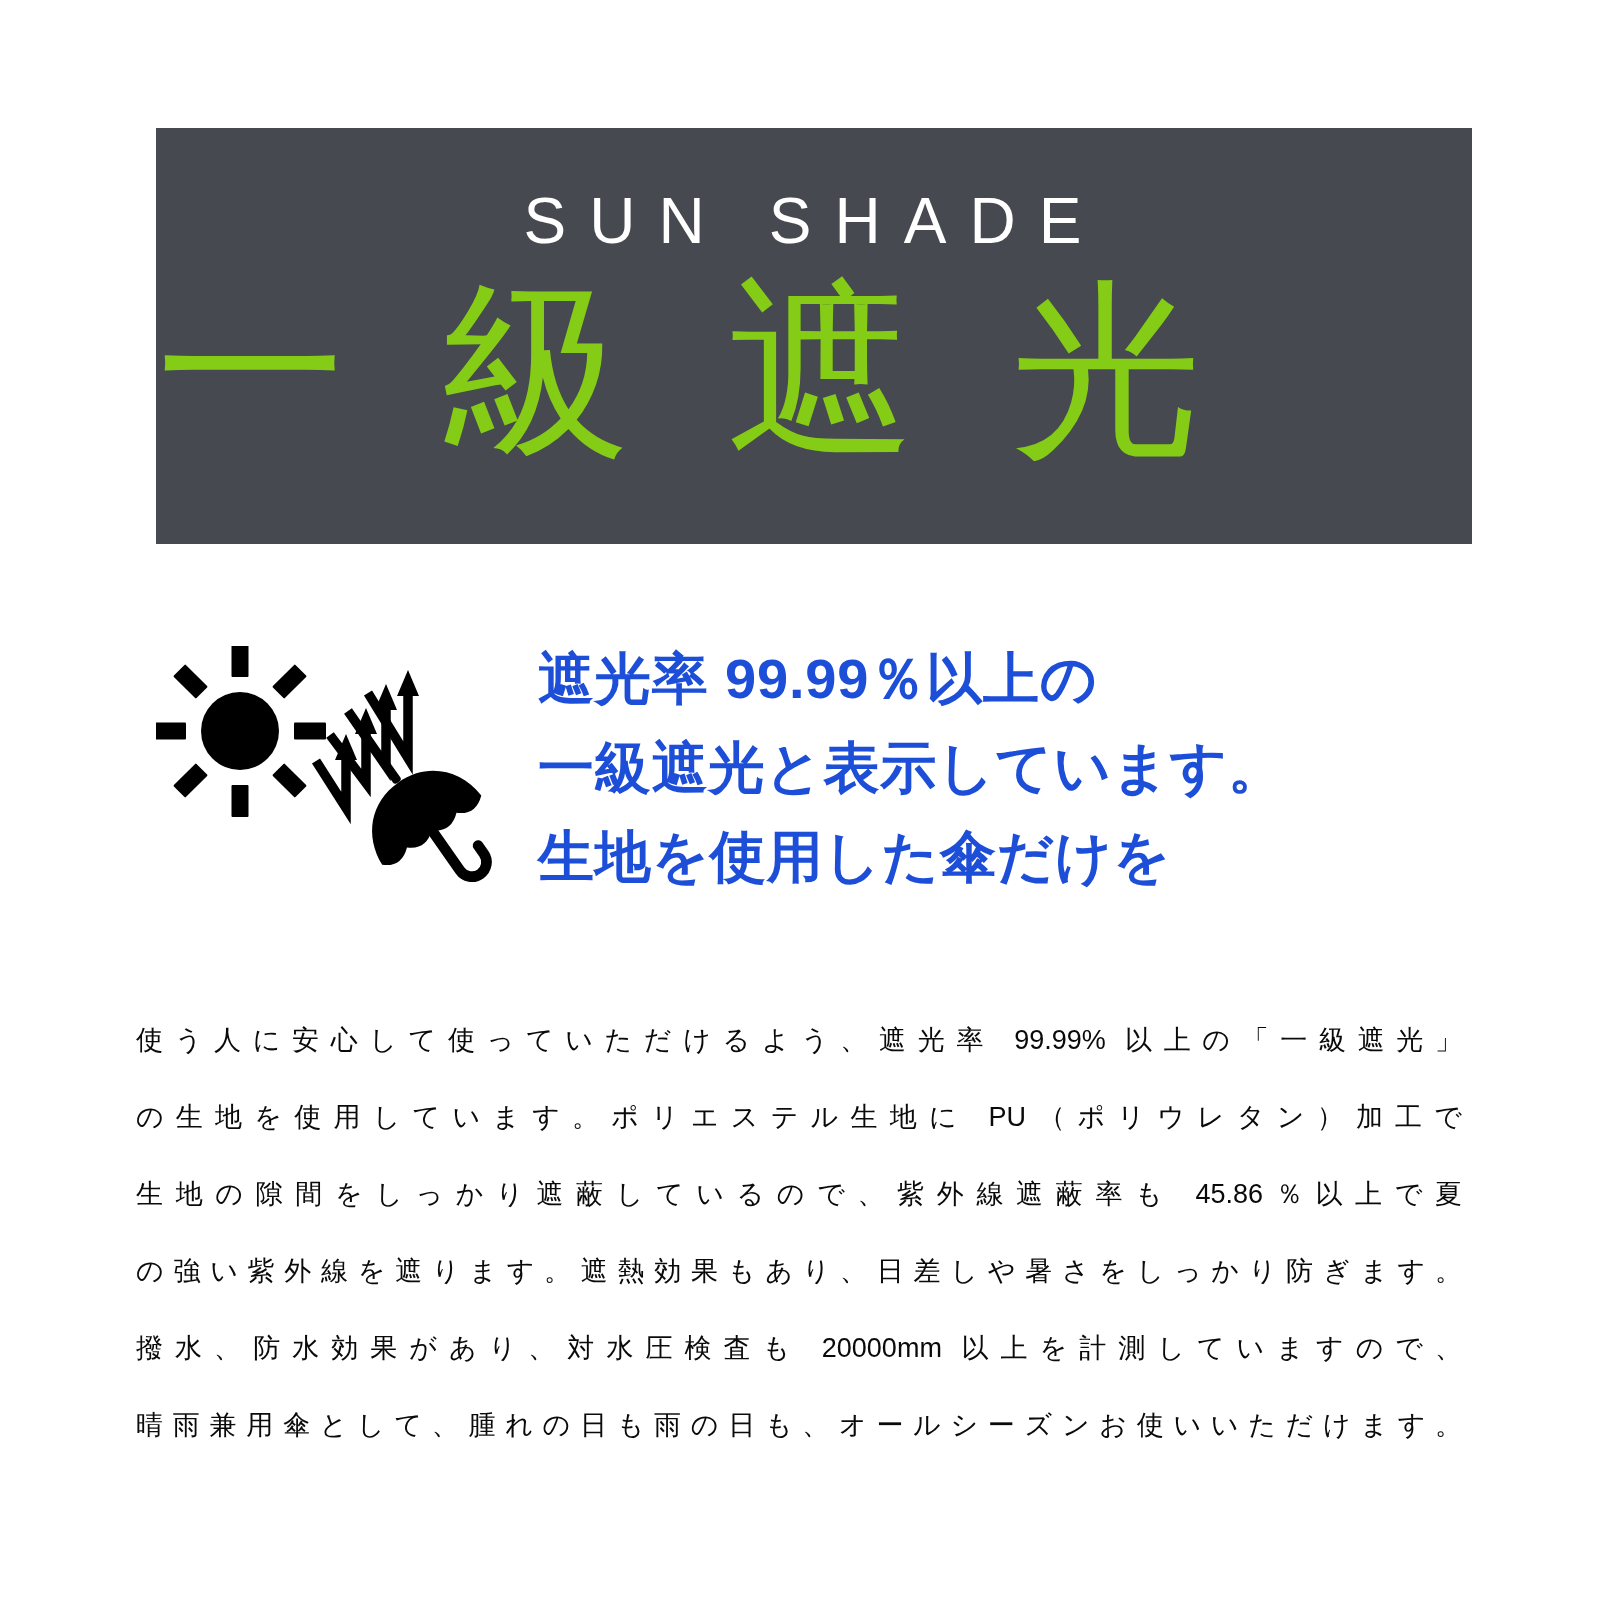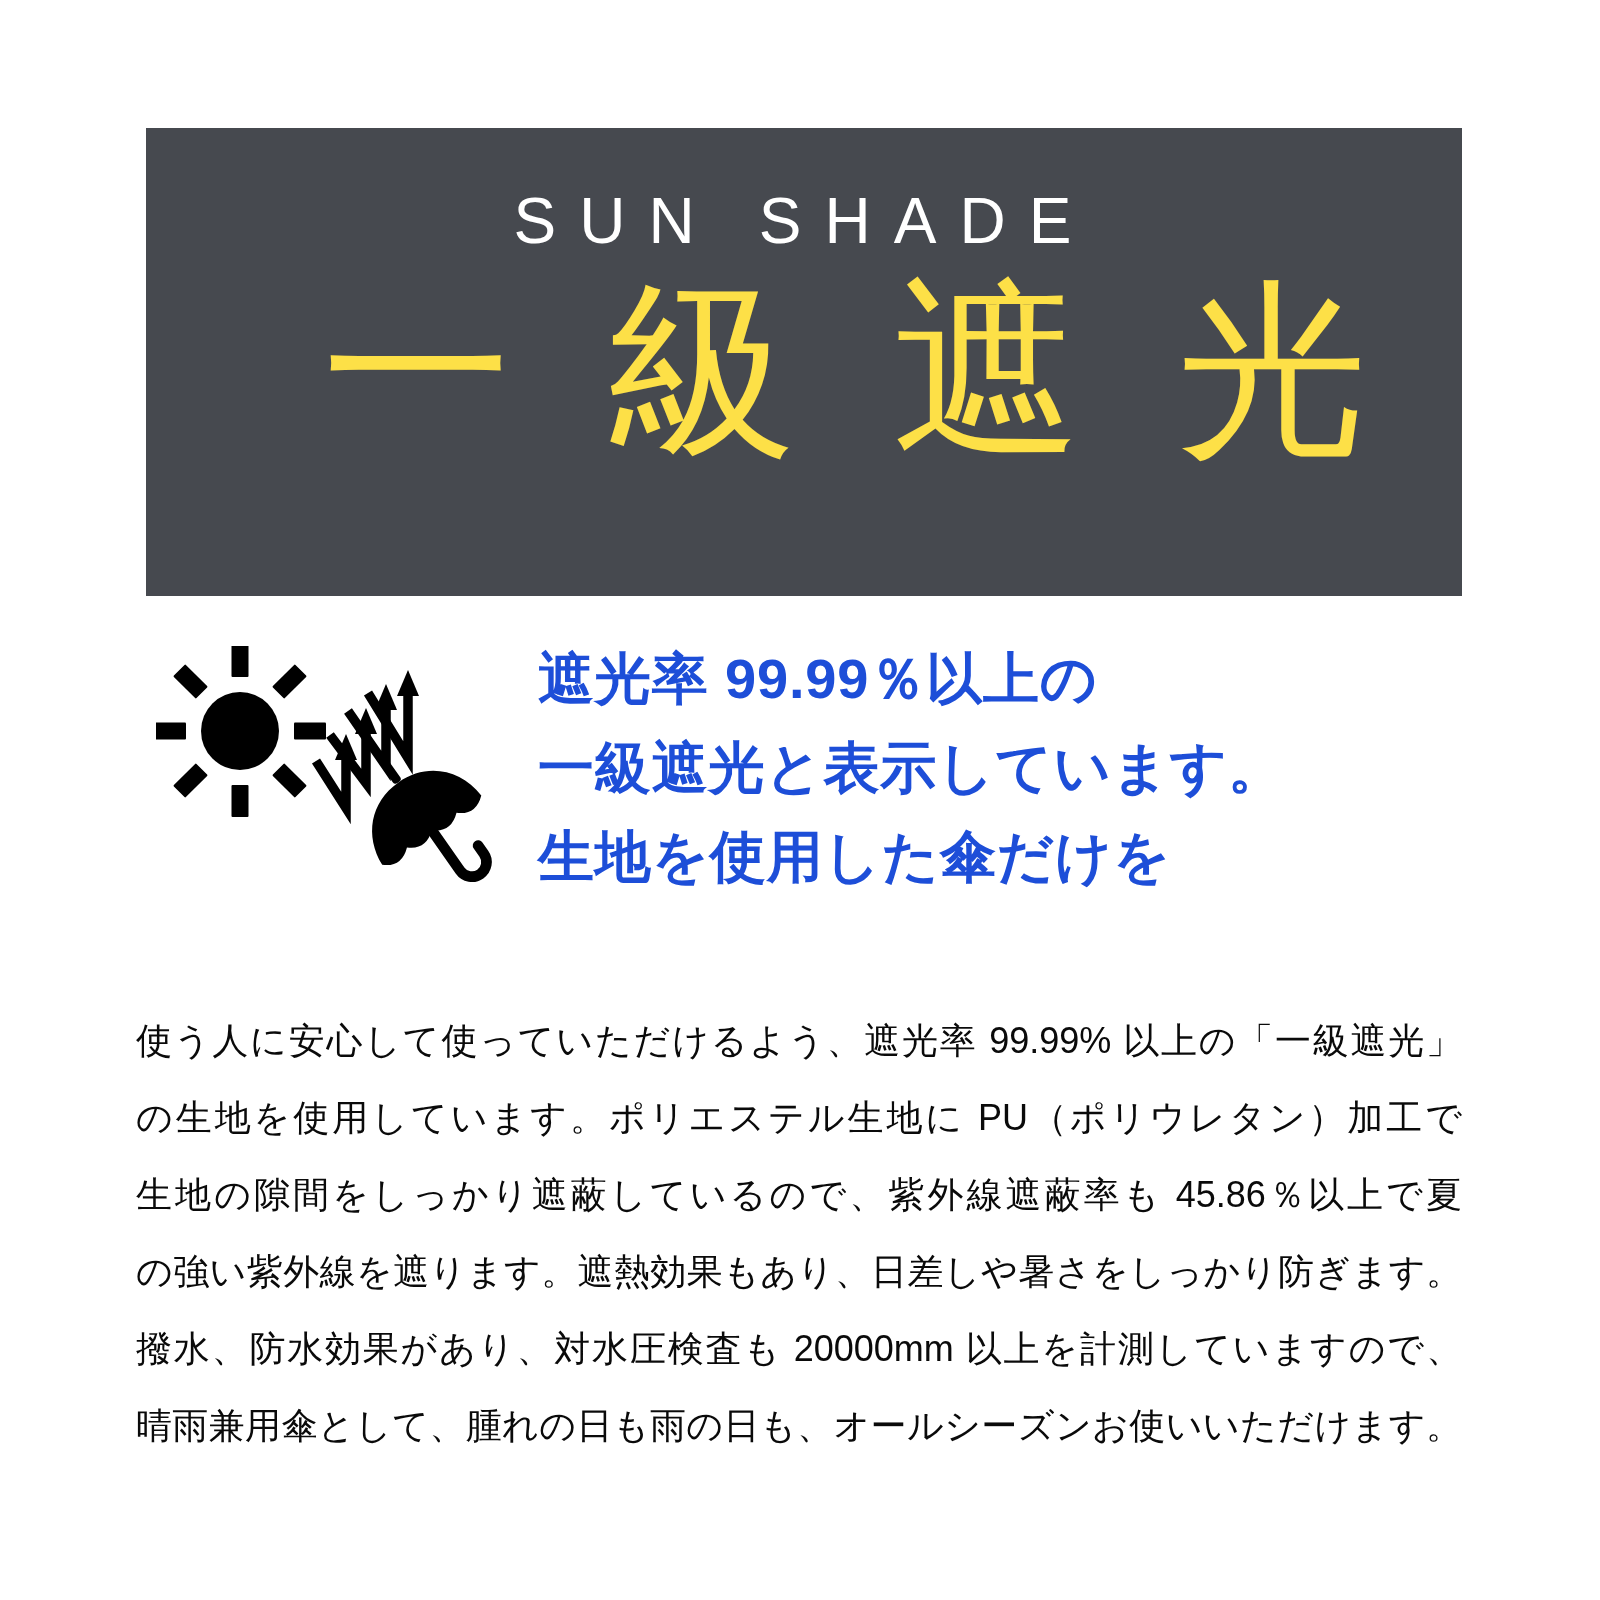--- a/index.html
+++ b/index.html
@@ -8,38 +8,38 @@
     position:relative;
     width:1600px; height:1600px;
     background:#ffffff;
     overflow:hidden;
     font-family:"Liberation Sans", sans-serif;
   }
 
   
   .banner {
     position:absolute;
-    left:146px; top:128px;
-    width:1316px; height:468px;
+    left:156px; top:128px;
+    width:1316px; height:416px;
     background:#46494f;
     padding-top:58px;
   }
   .banner-subtitle {
     text-align:center;
     color:#ffffff;
     font-size:64px;
     line-height:70px;
     font-weight:300;
     letter-spacing:0.36em;
     white-space:nowrap;
   }
   .banner-title {
     margin-top:10px;
-    text-align:right;
-    color:#fde047;
+    text-align:left;
+    color:#84cc16;
     font-size:190px;
     line-height:1.12;
     font-weight:500;
     letter-spacing:0.5em;
     font-family:"Liberation Serif", serif;
     white-space:nowrap;
   }
 
   
   .feature-icons {
@@ -58,21 +58,21 @@
     letter-spacing:0.015em;
     white-space:nowrap;
   }
 
   
   .body-text {
     position:absolute;
     left:136px; top:1002px;
     width:1326px;
     color:#0a0a0a;
-    font-size:36px;
+    font-size:27px;
     line-height:77px;
     font-weight:500;
   }
   .body-line {
     text-align:justify;
     text-align-last:justify;
     white-space:nowrap;
   }
 </style>
 </head>

